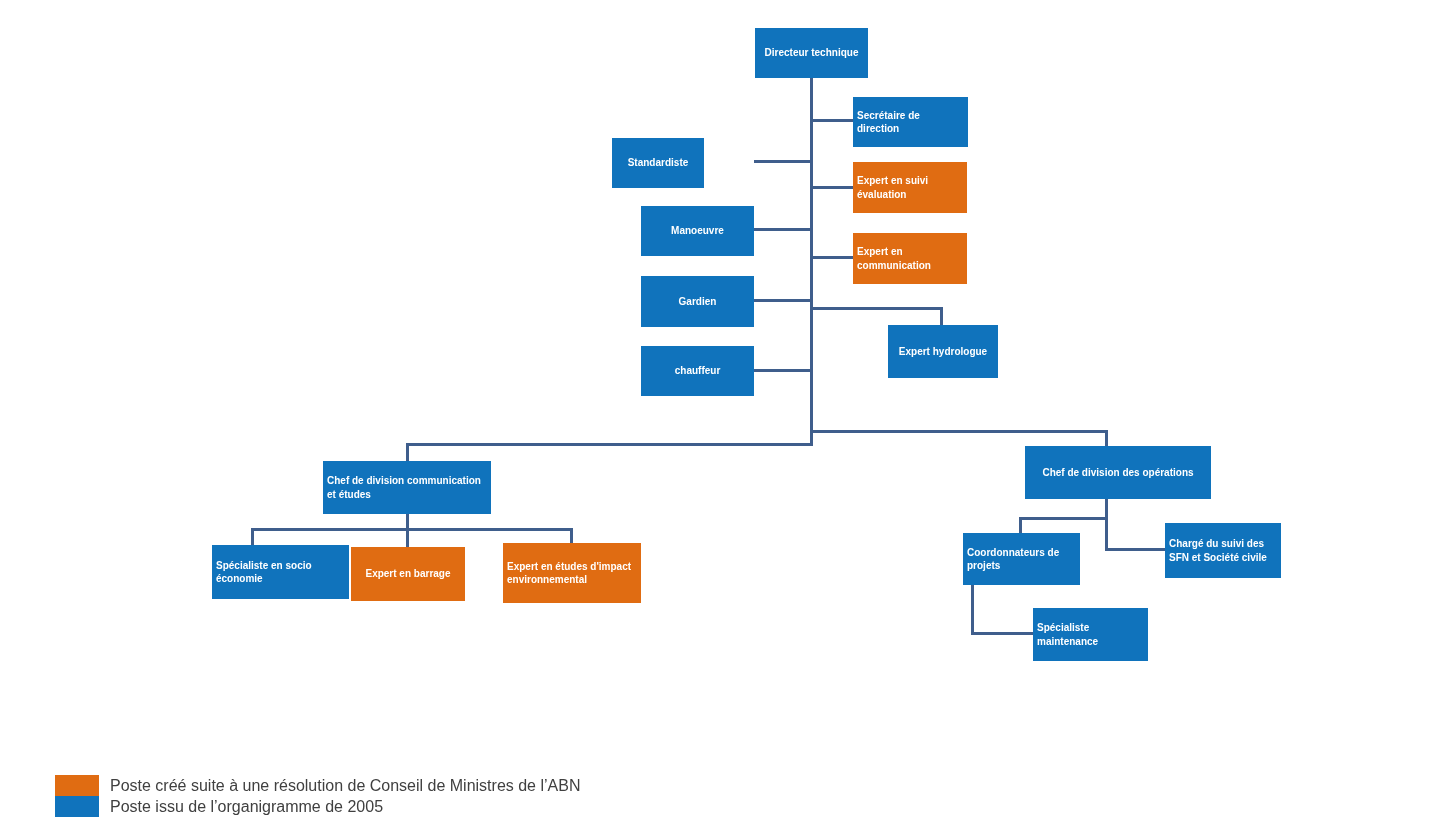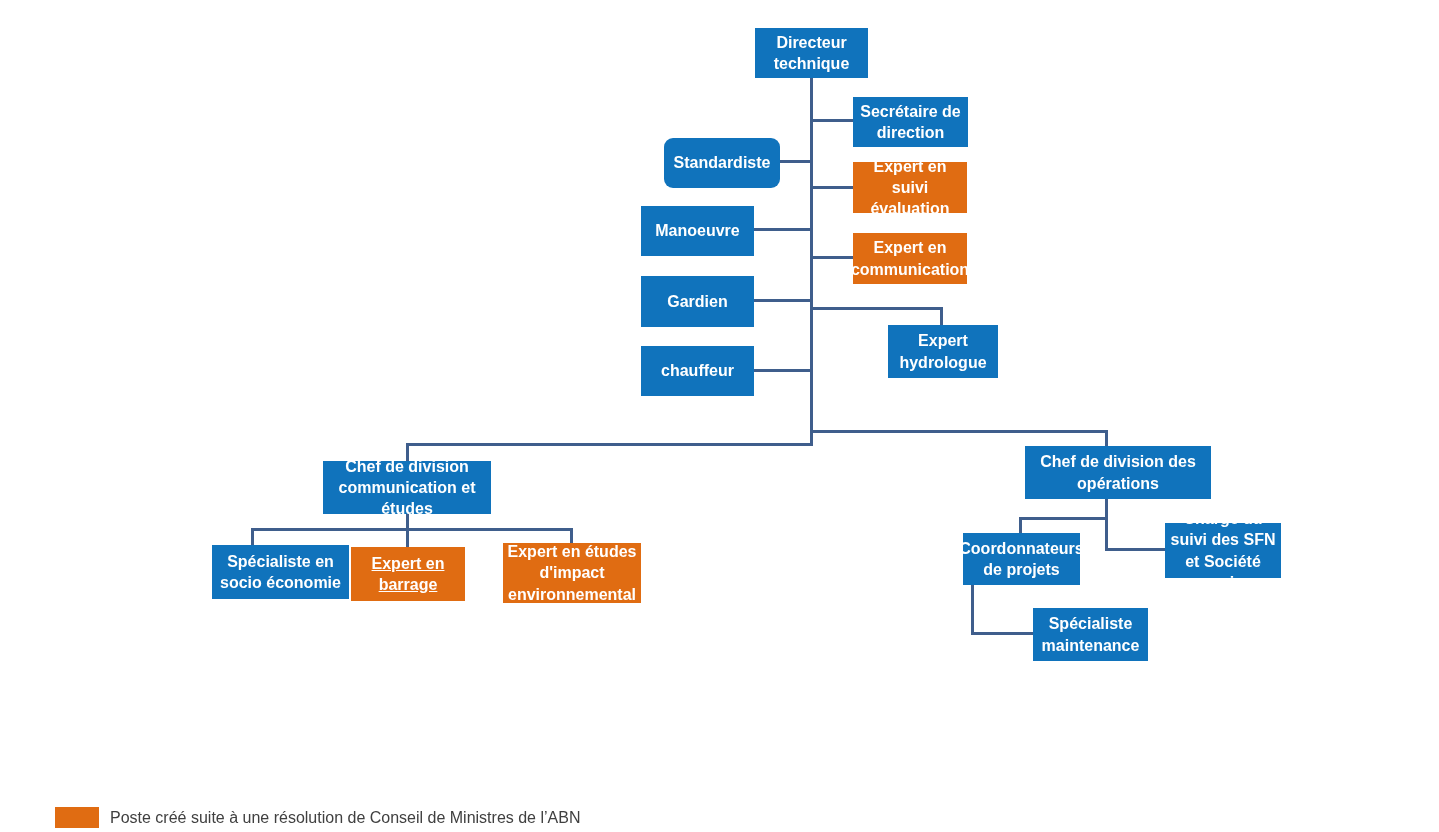--- a/index.html
+++ b/index.html
@@ -8,28 +8,28 @@
     --connector:#3F5E8C;
     --legend-text:#404040;
   }
   html,body{margin:0;padding:0;background:#fff;}
   .canvas{
     position:relative;width:1439px;height:832px;background:#ffffff;
     font-family:"Liberation Sans",sans-serif;overflow:hidden;
   }
   .node{
     position:absolute;display:flex;align-items:center;justify-content:center;
-    text-align:center;color:#ffffff;font-weight:700;font-size:16px;
+    color:#ffffff;font-weight:700;font-size:10px;
     line-height:1.32;padding:3px 4px;box-sizing:border-box;
   }
   .node--blue{background:var(--node-blue);}
   .node--orange{background:var(--node-orange);}
   .line{position:absolute;background:var(--connector);}
   .legend{position:absolute;left:55px;top:775px;}
-  .legend-row{display:flex;align-items:flex-end;height:21px;margin-top:32px;}
+  .legend-row{display:flex;align-items:flex-end;height:21px;}
   .legend-swatch{width:44px;height:21px;flex:0 0 auto;}
   .legend-swatch--orange{background:var(--node-orange);}
   .legend-swatch--blue{background:var(--node-blue);}
   .legend-label{
     margin-left:11px;font-size:16px;line-height:21px;color:var(--legend-text);
     white-space:nowrap;
   }
 </style>
 </head>
 <body>
@@ -57,39 +57,40 @@
   <div class="line" style="left:570px;top:528px;width:3px;height:16px;"></div>
   <div class="line" style="left:1105px;top:499px;width:3px;height:52px;"></div>
   <div class="line" style="left:1019px;top:517px;width:89px;height:3px;"></div>
   <div class="line" style="left:1019px;top:517px;width:3px;height:17px;"></div>
   <div class="line" style="left:1105px;top:548px;width:60px;height:3px;"></div>
   <div class="line" style="left:971px;top:585px;width:3px;height:50px;"></div>
   <div class="line" style="left:971px;top:632px;width:62px;height:3px;"></div>
 
   <div class="node node--blue" style="left:755px;top:28px;width:113px;height:50px;">Directeur technique</div>
   <div class="node node--blue" style="left:853px;top:97px;width:115px;height:50px;">Secrétaire de direction</div>
-  <div class="node node--blue" style="left:664px;top:138px;width:116px;height:50px;border-radius:9px;">Standardiste</div>
+  <div class="node node--blue" style="left:612px;top:138px;width:92px;height:50px;">Standardiste</div>
   <div class="node node--orange" style="left:853px;top:162px;width:114px;height:51px;">Expert en suivi évaluation</div>
   <div class="node node--blue" style="left:641px;top:206px;width:113px;height:50px;">Manoeuvre</div>
   <div class="node node--orange" style="left:853px;top:233px;width:114px;height:51px;">Expert en communication</div>
   <div class="node node--blue" style="left:641px;top:276px;width:113px;height:51px;">Gardien</div>
   <div class="node node--blue" style="left:888px;top:325px;width:110px;height:53px;">Expert hydrologue</div>
   <div class="node node--blue" style="left:641px;top:346px;width:113px;height:50px;">chauffeur</div>
   <div class="node node--blue" style="left:323px;top:461px;width:168px;height:53px;">Chef de division communication et études</div>
   <div class="node node--blue" style="left:196px;top:545px;width:137px;height:54px;margin-left:16px;">Spécialiste en socio économie</div>
-  <div class="node node--orange" style="left:351px;top:547px;width:114px;height:54px;text-decoration:underline;">Expert en barrage</div>
+  <div class="node node--orange" style="left:351px;top:547px;width:114px;height:54px;">Expert en barrage</div>
   <div class="node node--orange" style="left:503px;top:543px;width:138px;height:60px;">Expert en études d'impact environnemental</div>
   <div class="node node--blue" style="left:1025px;top:446px;width:186px;height:53px;">Chef de division des opérations</div>
   <div class="node node--blue" style="left:963px;top:533px;width:117px;height:52px;">Coordonnateurs de projets</div>
-  <div class="node node--blue" style="left:1165px;top:523px;width:116px;height:55px;">Chargé du suivi des SFN et Société socio</div>
+  <div class="node node--blue" style="left:1165px;top:523px;width:116px;height:55px;">Chargé du suivi des SFN et Société civile</div>
   <div class="node node--blue" style="left:1033px;top:608px;width:115px;height:53px;">Spécialiste maintenance</div>
 
   <div class="legend">
     <div class="legend-row">
       <div class="legend-swatch legend-swatch--orange"></div>
       <div class="legend-label">Poste créé suite à une résolution de Conseil de Ministres de l’ABN</div>
     </div>
     <div class="legend-row">
       <div class="legend-swatch legend-swatch--blue"></div>
+      <div class="legend-label">Poste issu de l’organigramme de 2005</div>
     </div>
   </div>
 
 </div>
 
 </body></html>

